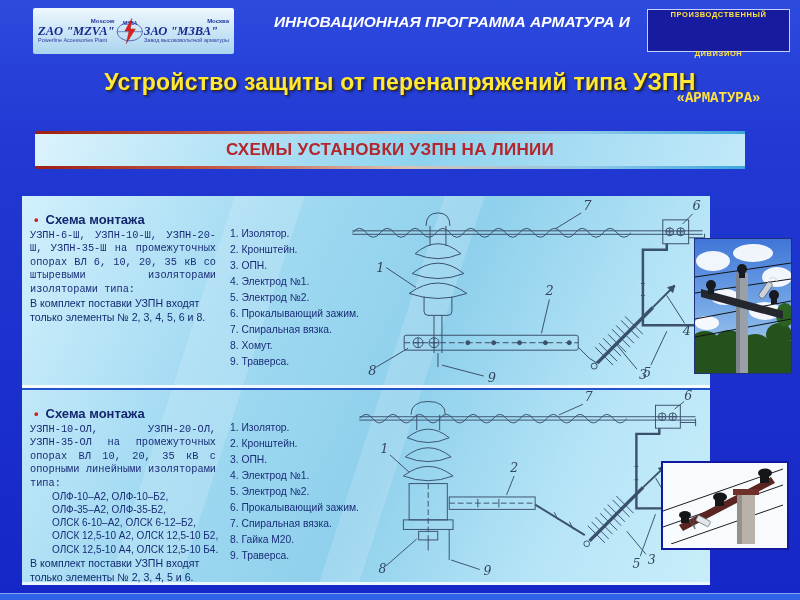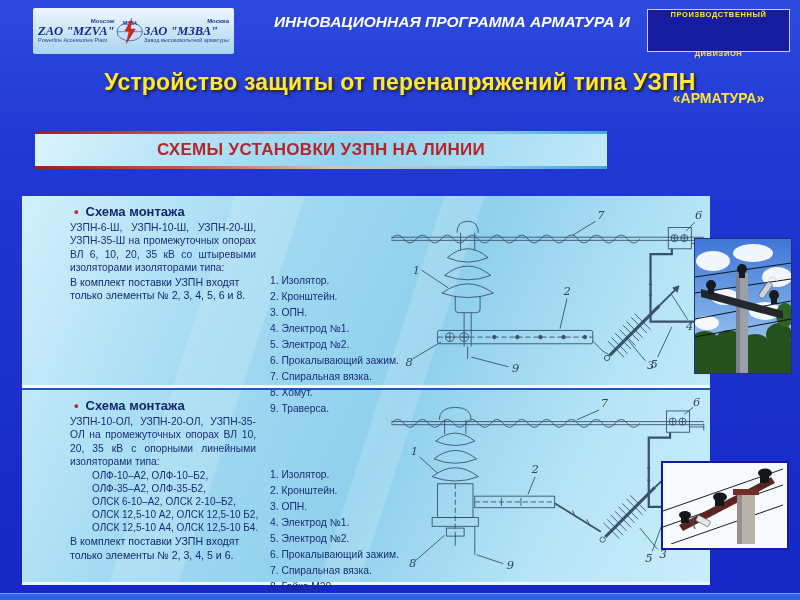--- a/index.html
+++ b/index.html
@@ -16,49 +16,49 @@
   .logo-name{font-family:"Liberation Serif",serif;font-style:italic;font-weight:bold;
     font-size:12.5px;color:#16298f;white-space:nowrap;}
   .logo-tag{font-size:5.5px;color:#2a3da0;white-space:nowrap;}
   .header-title{position:absolute;left:240px;top:11px;width:390px;text-align:right;
     color:#ffffff;font-weight:bold;font-style:italic;font-size:15.5px;line-height:1.4;}
   .division-box{position:absolute;right:10px;top:9px;width:143px;height:43px;
     background:#171c9f;border:1px solid #c7d1fa;box-sizing:border-box;
     display:flex;flex-direction:column;align-items:center;justify-content:space-between;
     color:#ffe23c;line-height:1.25;gap:30px;}
   .division-box .small{font-size:7.5px;font-weight:bold;letter-spacing:.6px;}
-  .division-box .big{font-size:14px;font-weight:bold;margin-top:1px;}
+  .division-box .big{font-size:14px;font-weight:bold;margin-top:1px;font-family:Liberation Mono, monospace;}
   
   .page-title{position:absolute;left:0;top:69px;width:100%;text-align:center;
     font-size:23px;font-weight:bold;color:#ffe83a;letter-spacing:.2px;
     text-shadow:1px 1px 0 #3c2f00,2px 2px 3px rgba(0,0,20,.55);}
-  .banner{position:absolute;left:35px;top:131px;width:572px;height:38px;
+  .banner{position:absolute;left:35px;top:131px;width:710px;height:38px;
     background:linear-gradient(115deg,#dcf3fd 0%,#aadef4 35%,#8fd2ee 55%,#c2e9f9 100%);
     display:flex;align-items:center;justify-content:center;}
   .banner-line{position:absolute;left:0;right:0;height:3px;
     background:linear-gradient(90deg,#9e2014 0%,#c4573f 25%,#d9c2b2 52%,#8ec9e8 78%,#3da6de 100%);}
   .banner-line.top{top:0}.banner-line.bottom{bottom:0}
   .banner-text{font-size:17px;font-weight:bold;color:#b3262c;letter-spacing:.3px;}
   
   .panel{position:absolute;left:22px;top:196px;width:688px;height:389px;
     background:linear-gradient(115deg,#d2f0fc 0%,#a2daf2 30%,#8fd0ec 55%,#b7e5f7 80%,#c9edfa 100%);
     border-bottom:3px solid #e9f8ff;box-sizing:border-box;}
   .panel-streak{position:absolute;top:0;bottom:0;width:70px;background:rgba(255,255,255,.16);
     transform:skewX(-18deg);}
   .row{position:absolute;left:0;right:0;display:flex;}
   .row1{top:0;height:189px;}
   .row2{top:192px;height:191px;border-top:2px solid #2153cd;box-shadow:0 -3px 0 rgba(255,255,255,.85);}
-  .text-col{width:194px;padding:8px 0 0 8px;box-sizing:border-box;flex:none;margin-left:40px;}
+  .text-col{width:194px;padding:16px 0 0 8px;box-sizing:border-box;flex:none;}
   .heading{font-size:13px;font-weight:bold;color:#13266e;margin:0 0 2px 4px;white-space:nowrap;}
   .heading .bullet{color:#c2282a;font-size:13px;margin-right:7px;}
-  .desc{font-size:10.3px;color:#1a2d78;line-height:1.3;text-align:justify;margin:0;}
+  .desc{font-size:10.3px;color:#1a2d78;line-height:1.3;text-align:justify;margin:0;font-family:Liberation Mono, monospace;}
   .types{list-style:none;margin:0 0 0 22px;padding:0;font-size:10px;color:#1a2d78;line-height:1.32;}
   .types li{white-space:nowrap;}
   .note{font-size:10.6px;font-weight:normal;color:#122a70;line-height:1.3;margin-top:1px;}
-  .legend-col{width:130px;padding:30px 0 4px 14px;box-sizing:border-box;flex:none;margin-top:47px;}
+  .legend-col{width:130px;padding:30px 0 4px 14px;box-sizing:border-box;flex:none;}
   .legend{list-style:none;margin:0;padding:0;font-size:10.3px;color:#1a2d78;line-height:1.55;}
   .legend li{white-space:nowrap;}
   .drawing-col{flex:1;position:relative;}
   .drawing-col svg{position:absolute;left:0;top:0;width:100%;height:100%;}
   .sketch{stroke:#3a506b;stroke-width:1;fill:none;}
   .sketch-num{font-family:"DejaVu Serif",serif;font-style:italic;font-size:13px;
     fill:#32455d;stroke:none;}
   
   .photo{position:absolute;overflow:hidden;}
   .photo svg{display:block;}
@@ -218,21 +218,21 @@
       </div>
     </div>
 
     <div class="row row2">
       <div class="text-col">
         <div class="heading"><span class="bullet">•</span><span>Схема монтажа</span></div>
         <p class="desc">УЗПН-10-ОЛ, УЗПН-20-ОЛ, УЗПН-35-ОЛ на промежуточных опорах ВЛ 10, 20, 35 кВ с опорными линейными изоляторами типа:</p>
         <ul class="types">
           <li>ОЛФ-10–А2, ОЛФ-10–Б2,</li>
           <li>ОЛФ-35–А2, ОЛФ-35-Б2,</li>
-          <li>ОЛСК 6-10–А2, ОЛСК 2-10–Б2,</li>
+          <li>ОЛСК 6-10–А2, ОЛСК 6-12–Б2,</li>
           <li>ОЛСК 12,5-10 А2, ОЛСК 12,5-10 Б2,</li>
           <li>ОЛСК 12,5-10 А4, ОЛСК 12,5-10 Б4.</li>
         </ul>
         <div class="note">В комплект поставки УЗПН входят только элементы № 2, 3, 4, 5 и 6.</div>
       </div>
       <div class="legend-col">
         <ul class="legend">
           <li>1. Изолятор.</li>
           <li>2. Кронштейн.</li>
           <li>3. ОПН.</li>

